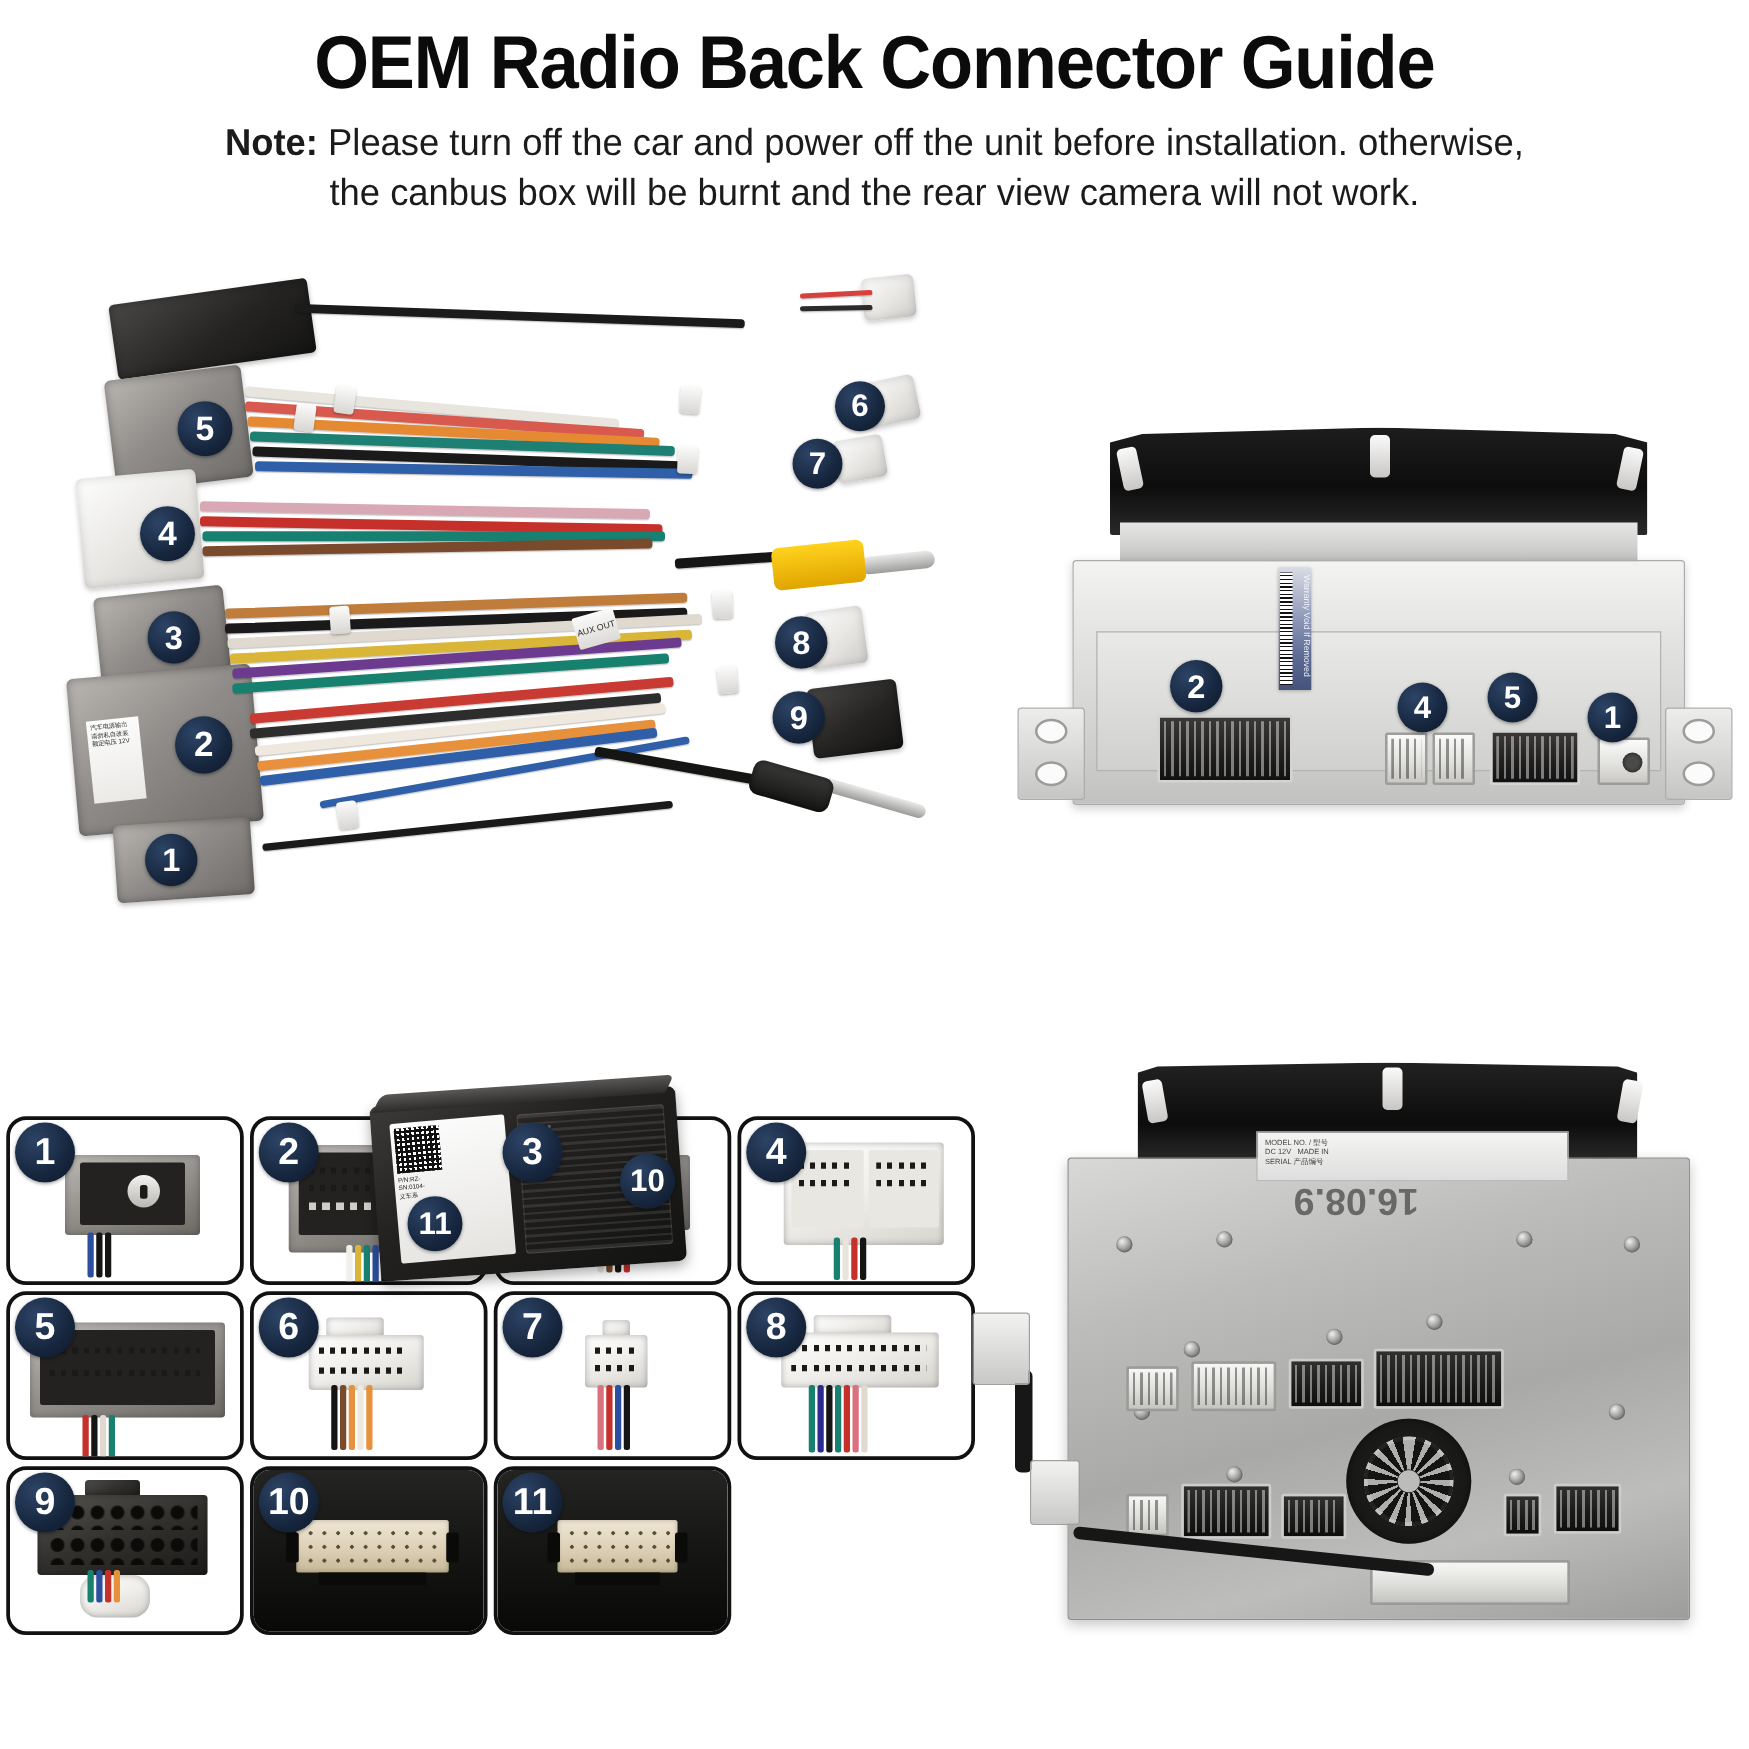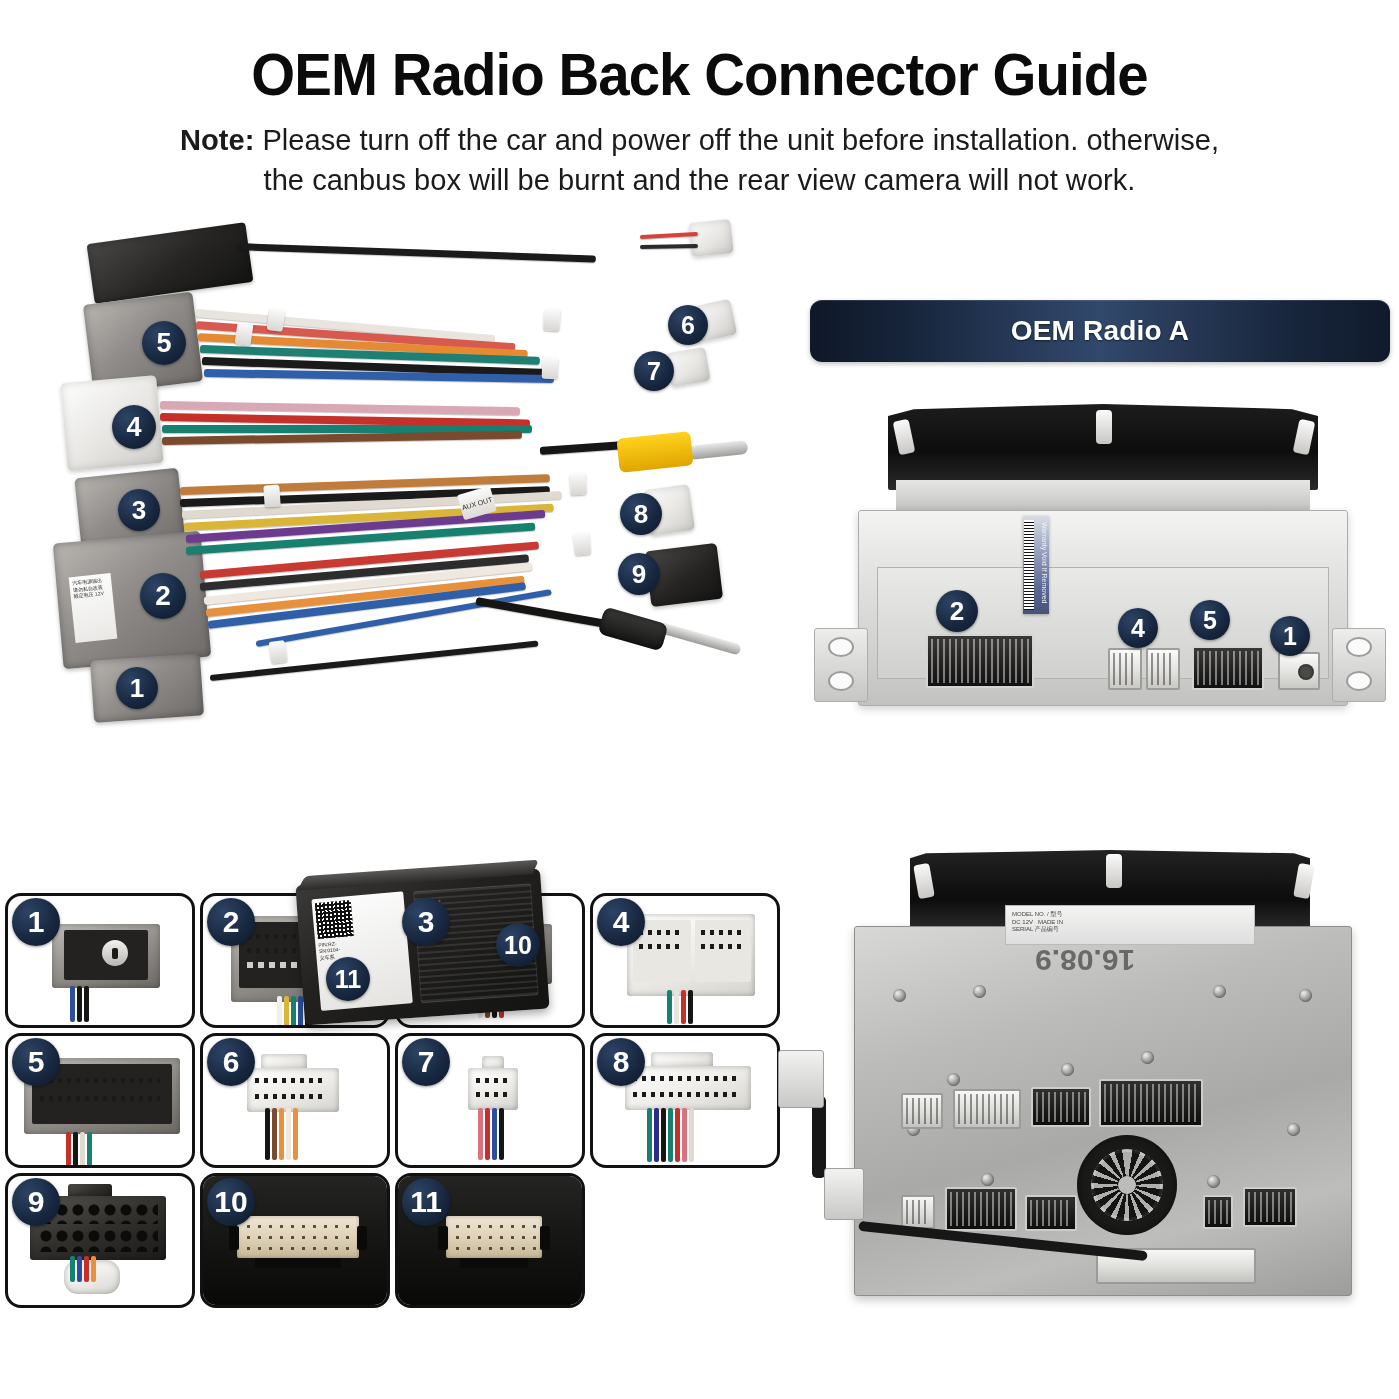--- a/index.html
+++ b/index.html
@@ -11,21 +11,20 @@
     font-family: "Liberation Sans", sans-serif;
     position: relative;
     overflow: hidden;
   }
 
   
   .header {
     width: 100%;
     padding-top: 18px;
     text-align: center;
-    margin-top: 25px;
   }
   .page-title {
     font-size: 60px;
     font-weight: bold;
     letter-spacing: -1px;
     color: #0b0b0b;
     line-height: 1.05;
     transform: scaleX(0.94);
   }
   .note-block {
@@ -763,23 +762,20 @@
           <div style="position:absolute;left:62px;top:82px;width:68px;height:10px;background:#0a0a09;"></div>
         </div>
         <div class="badge cell-badge">
           <span>11</span>
         </div>
       </div>
     </div>
   </div>
 
   <div class="radio-pane pane-a">
-    <div class="pane-banner">
-      <span>OEM Radio A</span>
-    </div>
     <div class="pane-photo radio-a">
       <div class="ra-bracket"></div>
       <div class="ra-clip" style="left:86px;top:16px;transform:rotate(-12deg);"></div>
       <div class="ra-clip" style="left:286px;top:6px;"></div>
       <div class="ra-clip" style="left:486px;top:16px;transform:rotate(12deg);"></div>
       <div class="ra-shelf"></div>
       <div class="ra-body">
         <div class="ra-inner"></div>
       </div>
 

